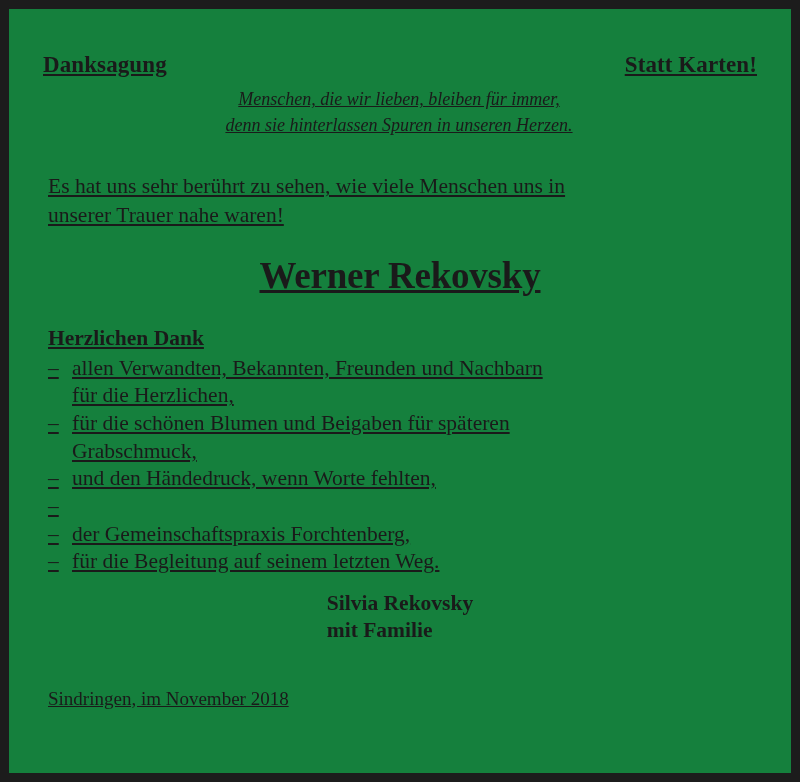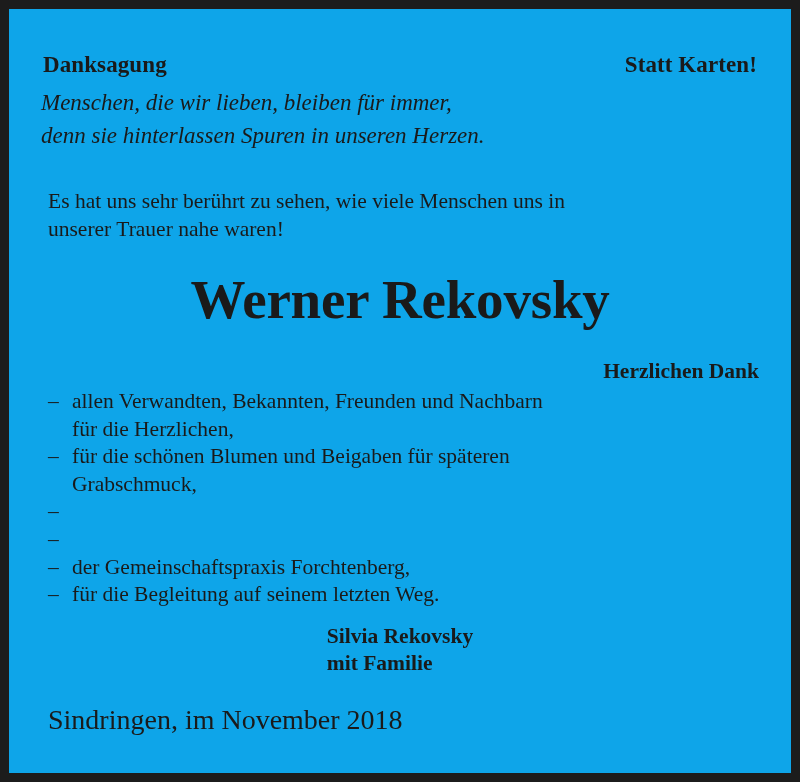--- a/index.html
+++ b/index.html
@@ -13,23 +13,24 @@
     overflow: hidden;
     font-family: "Liberation Serif", "DejaVu Serif", serif;
     color: #1a1a1a;
   }
 
   .notice {
     box-sizing: border-box;
     width: 800px;
     height: 782px;
     border: 9px solid #1c1c1c;
-    background: #0ea5e9;
+    background: #15803d;
     padding: 0;
     position: relative;
+    text-decoration: underline;
   }
 
   .inner {
     box-sizing: border-box;
     width: 100%;
     height: 100%;
     padding: 23px 32px 0 32px;
     position: relative;
   }
 
@@ -50,55 +51,54 @@
     font-size: 23px;
     font-weight: bold;
     letter-spacing: 0.1px;
     line-height: 1.1;
     margin-top: 20px;
   }
 
   
   .motto {
     margin-top: 10px;
-    text-align: left;
+    text-align: center;
     font-style: italic;
-    font-size: 23px;
+    font-size: 18px;
     line-height: 1.42;
     padding-right: 2px;
   }
   .motto-line { display: block; white-space: nowrap; }
 
   
   .intro {
     margin-top: 34px;
     font-size: 21.5px;
     line-height: 1.32;
     padding-left: 7px;
   }
   .intro-line { display: block; }
 
   
   .name {
     text-align: center;
     font-weight: bold;
-    font-size: 55px;
+    font-size: 37px;
     line-height: 1.05;
     margin-top: 28px;
     letter-spacing: -0.2px;
   }
 
   
   .thanks-heading {
     margin-top: 30px;
     padding-left: 7px;
     font-weight: bold;
     font-size: 21.5px;
     line-height: 1.2;
-    text-align: right;
   }
   .thanks-list {
     list-style: none;
     margin: 3px 0 0 0;
     padding: 0 0 0 7px;
     font-size: 21.5px;
     line-height: 1.285;
   }
   .thanks-list li {
     display: flex;
@@ -121,23 +121,23 @@
     line-height: 1.25;
   }
   .signature-inner {
     display: inline-block;
     text-align: left;
   }
   .signature-inner span { display: block; }
 
   
   .placedate {
-    margin-top: 26px;
+    margin-top: 44px;
     padding-left: 7px;
-    font-size: 28px;
+    font-size: 19px;
     line-height: 1.2;
   }
 </style>
 </head>
 <body>
 
 <div class="notice">
   <div class="inner">
 
     <div class="header-row">
@@ -170,20 +170,21 @@
       <li>
         <span class="dash">–</span>
         <span class="li-text">
           <span>für die schönen Blumen und Beigaben für späteren</span>
           <span>Grabschmuck,</span>
         </span>
       </li>
       <li>
         <span class="dash">–</span>
         <span class="li-text">
+          <span>und den Händedruck, wenn Worte fehlten,</span>
         </span>
       </li>
       <li>
         <span class="dash">–</span>
         <span class="li-text">
         </span>
       </li>
       <li>
         <span class="dash">–</span>
         <span class="li-text">

